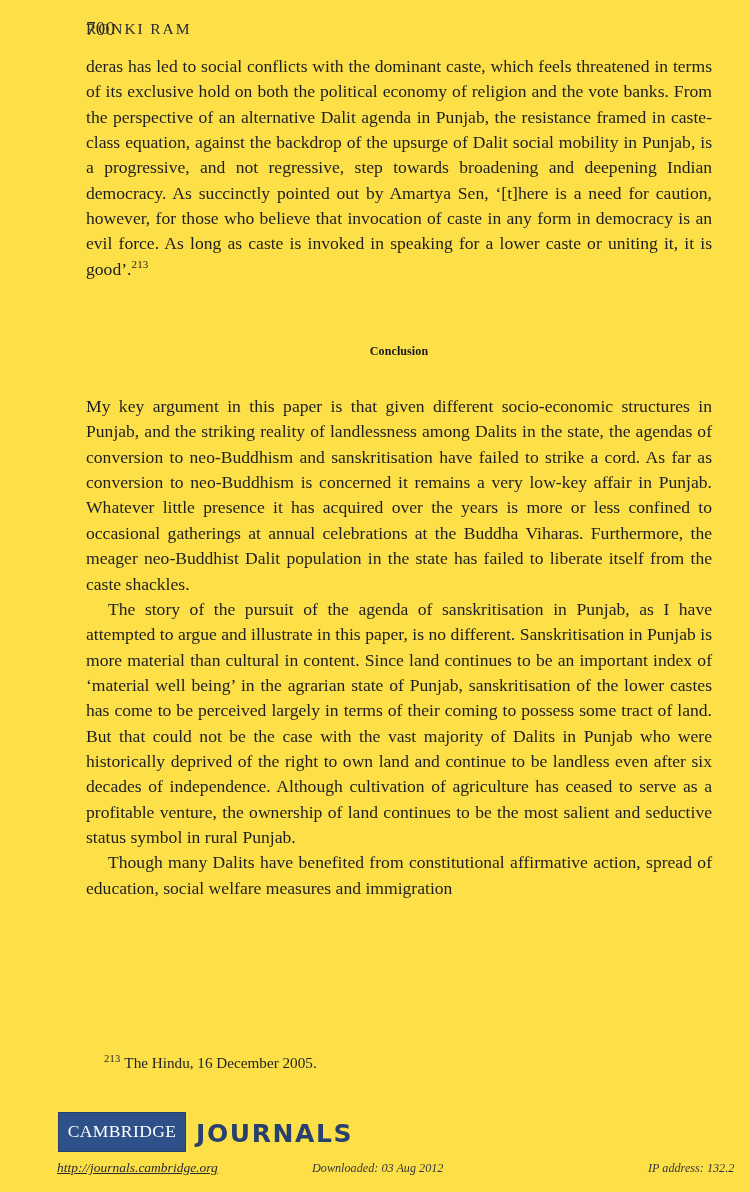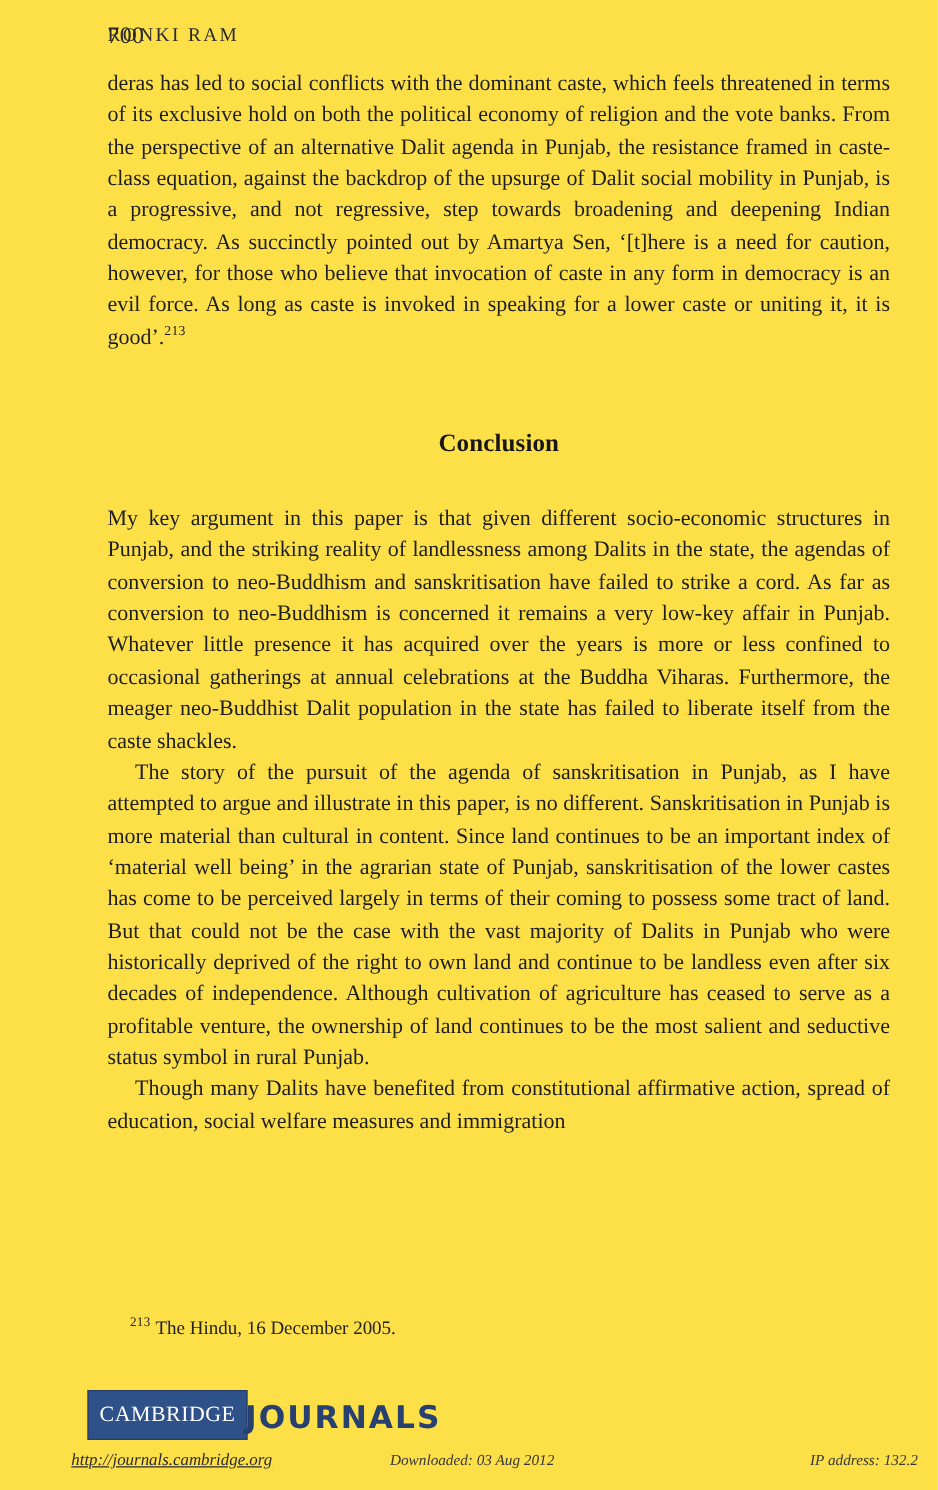--- a/index.html
+++ b/index.html
@@ -78,21 +78,21 @@
 
   sup.fn-ref {
     font-size: 11px;
     vertical-align: super;
     line-height: 0;
     letter-spacing: 0.2px;
   }
 
   h2.section-heading {
     margin: 0;
-    font-size: 20px;
+    font-size: 12px;
     font-weight: bold;
     text-align: center;
     color: #17171a;
     letter-spacing: 0.1px;
   }
 
   .gap-before-heading { height: 62px; }
   .gap-after-heading  { height: 35px; }
 
   
@@ -115,21 +115,21 @@
 
   
   .logo-area {
     position: absolute;
     left: 58px;
     top: 1112px;
     height: 42px;
   }
   .cam-box {
     position: absolute;
-    left: 12px;
+    left: 0;
     top: 0;
     width: 128px;
     height: 40px;
     background: #2f5189;
     border: 1px solid #27406b;
     box-sizing: border-box;
   }
   .cam-box .cam-word {
     position: absolute;
     left: 0; right: 0;

